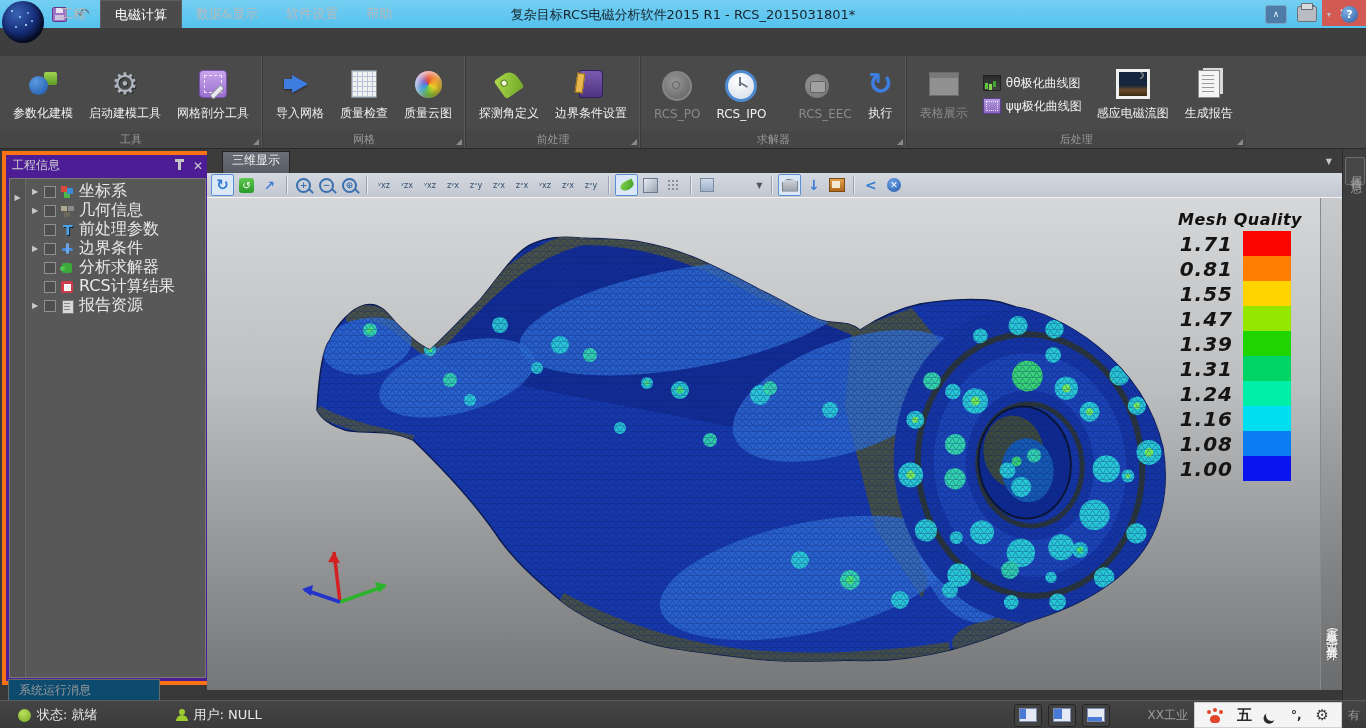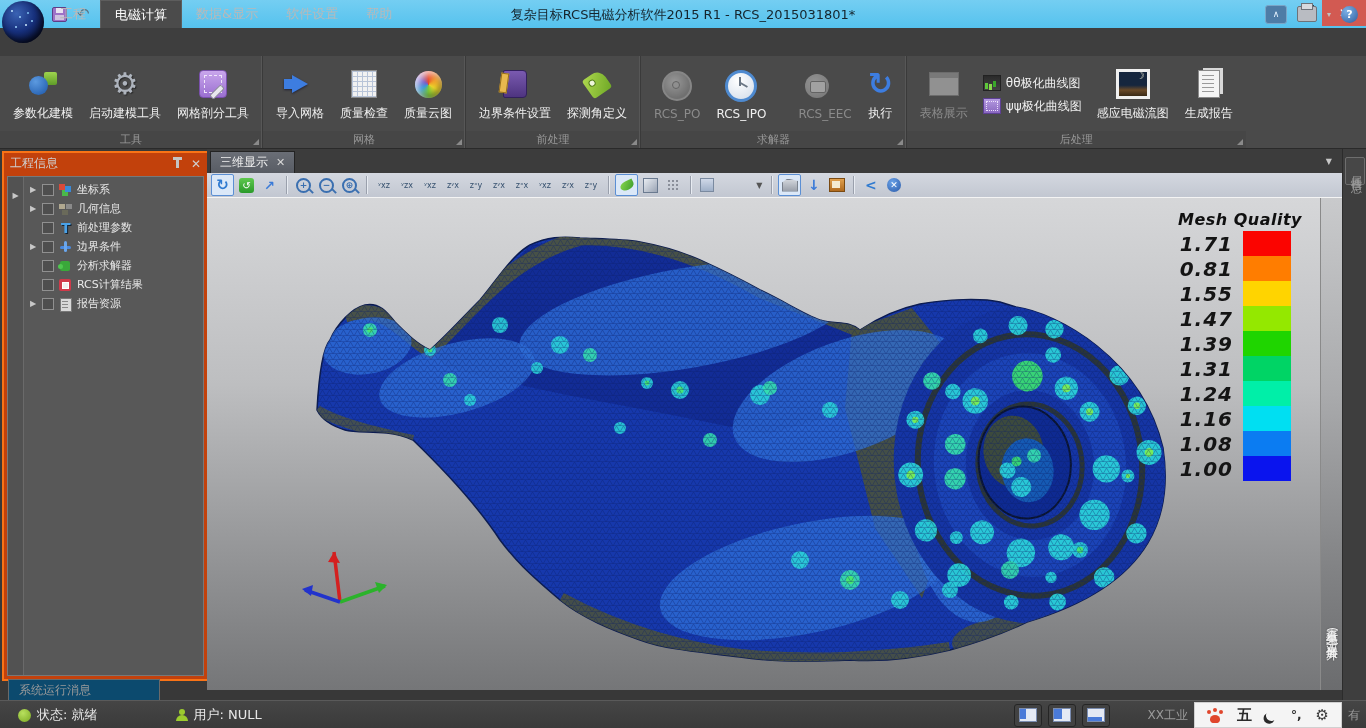--- a/index.html
+++ b/index.html
@@ -84,50 +84,50 @@
   .ic-photo::before{content:"\263D";position:absolute;right:2px;top:-2px;color:#e8e8d0;font-size:10px;}
   .ic-report{width:20px;height:26px;background:#f4f4f4;border:1px solid #8a8a8a;position:relative;box-shadow:4px -3px 0 -1px #d8d8d8;}
   .ic-report::before{content:"";position:absolute;left:3px;top:4px;width:12px;height:1px;background:#9a9a9a;
     box-shadow:0 4px 0 #9a9a9a,0 8px 0 #9a9a9a,0 12px 0 #9a9a9a,0 16px 0 #9a9a9a;}
   .ic-s{width:16px;height:14px;display:inline-block;position:relative;}
   .ic-theta{background:linear-gradient(#2a2a2a,#444);border:1px solid #222;}
   .ic-theta::before{content:"";position:absolute;left:1px;bottom:1px;width:3px;height:6px;background:#5ec83a;box-shadow:4px 1px 0 #8ad84e,8px -2px 0 #3aa82a;}
   .ic-psi{background:linear-gradient(#b49ae0,#8a68c0);border:1px solid #5e4094;}
   .ic-psi::before{content:"";position:absolute;left:2px;top:2px;right:2px;bottom:2px;border:1px dotted #ecdffc;}
   
-  #left-panel{left:2px;top:151px;width:203px;height:526px;background:#c2410c;border:2px solid #f97316;}
+  #left-panel{left:2px;top:151px;width:203px;height:526px;background:#4c1d95;border:4px solid #f97316;}
   #lp-header{height:21px;display:flex;align-items:center;padding:0 6px;color:#cfcfcf;font-size:12px;}
   #lp-header .sp{flex:1;}
   .pin-ic{width:3px;height:8px;background:#c4c4c4;position:relative;margin-right:12px;}
   .pin-ic::before{content:"";position:absolute;left:-3px;top:-3px;width:9px;height:3px;background:#c4c4c4;}
   .x-ic{color:#d0d0d0;font-size:12px;font-weight:bold;}
   #lp-body{position:absolute;left:3px;top:23px;right:3px;bottom:3px;background:#585858;border:1px solid #787878;display:flex;}
   #lp-rail{width:15px;border-right:1px solid #6a6a6a;background:#525252;padding-top:6px;text-align:center;}
   #lp-rail .arr{color:#c8c8c8;font-size:8px;}
   #lp-tree{flex:1;padding-top:3px;}
   .trow{height:19px;display:flex;align-items:center;gap:4px;padding-left:4px;}
   .trow .arr{width:10px;color:#c8c8c8;font-size:8px;text-align:center;}
   .cbx{width:10px;height:10px;background:#4e4e4e;border:1px solid #909090;}
-  .trow .lab{font-size:11px;color:#e8e8e8;white-space:nowrap;}
+  .trow .lab{font-size:16px;color:#e8e8e8;white-space:nowrap;}
   .ti{width:15px;height:14px;position:relative;display:inline-block;}
   .ti-coord::before{content:"";position:absolute;left:1px;top:1px;width:6px;height:6px;background:#d84a3a;box-shadow:6px 2px 0 #3a8ad8,3px 6px 0 #4ab84a;}
   .ti-geom::before{content:"";position:absolute;left:1px;top:2px;width:6px;height:5px;background:#b0a890;box-shadow:7px 0 0 #8a8a8a,3px 6px 0 #6a6a5a;}
   .ti-tparam::before{content:"T";position:absolute;left:3px;top:-1px;color:#4aa2e8;font-weight:bold;font-size:14px;text-shadow:1px 1px 0 #123;}
   .ti-bound::before{content:"";position:absolute;left:2px;top:6px;width:11px;height:3px;background:#4a8ae0;border-radius:2px;}
   .ti-bound::after{content:"";position:absolute;left:6px;top:1px;width:3px;height:11px;background:#6aa6ec;border-radius:2px;}
   .ti-solver::before{content:"";position:absolute;left:2px;top:2px;width:10px;height:10px;background:#3aa83a;border-radius:2px;}
   .ti-solver::after{content:"";position:absolute;left:0;top:5px;width:5px;height:5px;background:#4ec84e;border-radius:50%;}
   .ti-rcsres::before{content:"";position:absolute;left:1px;top:1px;width:12px;height:12px;background:#d03a4a;border-radius:2px;}
   .ti-rcsres::after{content:"";position:absolute;left:4px;top:4px;width:5px;height:5px;border:1px solid #fff;background:#f0f0f0;}
   .ti-report::before{content:"";position:absolute;left:2px;top:1px;width:10px;height:12px;background:#d8d8d8;border:1px solid #777;}
   .ti-report::after{content:"";position:absolute;left:4px;top:4px;width:6px;height:1px;background:#888;box-shadow:0 3px 0 #888,0 6px 0 #888;}
   
   #doc-tabrow{left:207px;top:149px;width:1135px;height:24px;background:#3c3c3c;border-bottom:1px solid #2c2c2c;display:flex;align-items:flex-end;}
-  #doc-tab{margin-left:3px;height:21px;background:linear-gradient(#6a6e76,#585c64);border:1px solid #242424;border-bottom:none;
-    color:#f0f0f0;font-size:12px;display:flex;align-items:center;gap:8px;padding:0 9px;}
+  #doc-tab{margin-left:15px;height:21px;background:linear-gradient(#6a6e76,#585c64);border:1px solid #242424;border-bottom:none;
+    color:#f0f0f0;font-size:12px;display:flex;align-items:center;gap:8px;padding:0 9px;flex-direction:column;}
   #doc-tab .x{color:#d8d8d8;font-weight:bold;font-size:11px;}
   #doc-tabrow .enddd{margin-left:auto;margin-right:10px;color:#c8c8c8;font-size:8px;align-self:center;}
   #vp-toolbar{left:207px;top:173px;width:1135px;height:25px;background:linear-gradient(#d4d8e0,#c2c7d1);border-bottom:1px solid #f4f4f4;
     display:flex;align-items:center;padding-left:4px;gap:2px;box-sizing:border-box;}
   .tbtn{width:21px;height:20px;border-radius:2px;display:flex;align-items:center;justify-content:center;font-size:13px;color:#3a6fb0;}
   .tbtn.active{border:1px solid #5b8fd4;background:#dbe8f8;}
   .tsep{width:1px;height:18px;background:#9aa0ac;margin:0 4px;box-shadow:1px 0 0 #e8ecf2;}
   .rot::before{content:"\21BB";font-weight:bold;font-size:15px;color:#2f7ad0;}
   .orb{width:15px;height:15px;border-radius:3px;background:linear-gradient(#5ec84e,#2a9a2a);color:#fff;font-size:10px;display:flex;align-items:center;justify-content:center;}
   .orb::before{content:"\21BA";}
@@ -281,29 +281,29 @@
       </div>
       <div class="rb-footer">
         <span class="gname">网格</span>
         <span class="launcher"></span>
       </div>
     </div>
     <div class="rb-group">
       <div class="rb-row">
         <div class="rb-btn">
           <div class="icw">
+            <span class="ic-tag"></span>
+          </div>
+          <div class="lbl">探测角定义</div>
+        </div>
+        <div class="rb-btn">
+          <div class="icw">
             <span class="ic-book"></span>
           </div>
           <div class="lbl">边界条件设置</div>
-        </div>
-        <div class="rb-btn">
-          <div class="icw">
-            <span class="ic-tag"></span>
-          </div>
-          <div class="lbl">探测角定义</div>
         </div>
       </div>
       <div class="rb-footer">
         <span class="gname">前处理</span>
         <span class="launcher"></span>
       </div>
     </div>
     <div class="rb-group">
       <div class="rb-row">
         <div class="rb-btn disabled">

